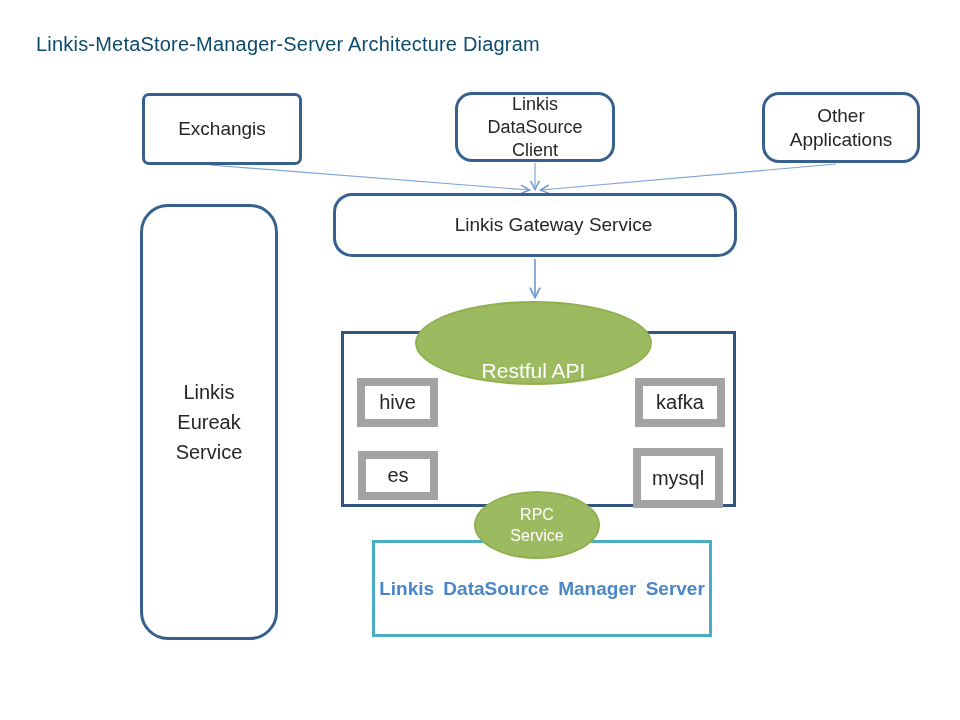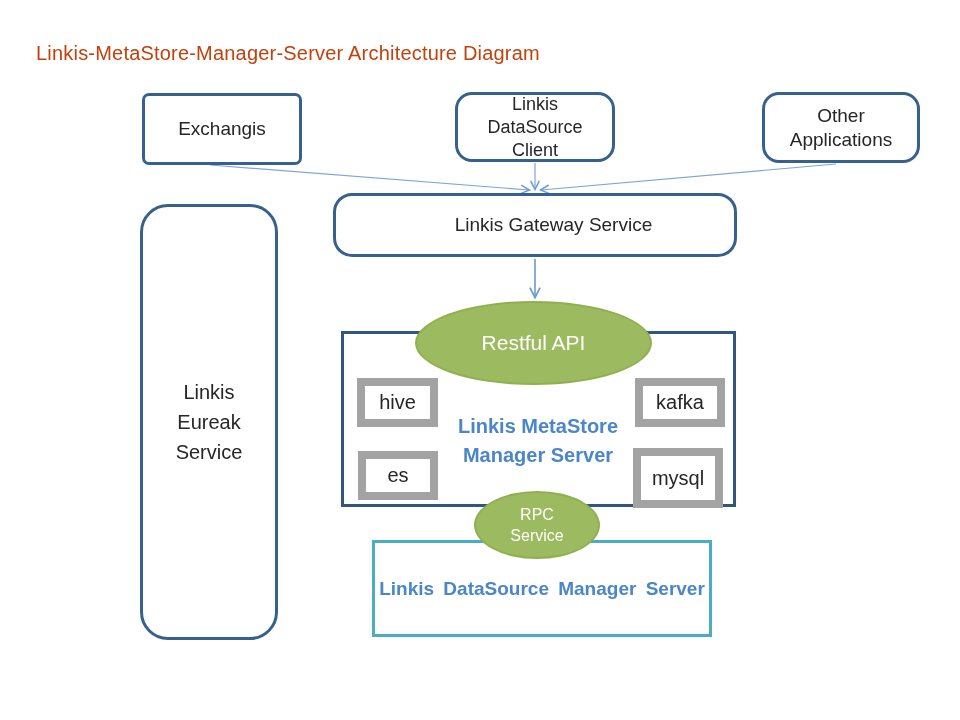--- a/index.html
+++ b/index.html
@@ -6,23 +6,23 @@
   .canvas {
     position: relative;
     width: 960px;
     height: 720px;
     background: #ffffff;
     font-family: "Liberation Sans", sans-serif;
     overflow: hidden;
   }
   .diagram-title {
     position: absolute;
-    left: 36px; top: 42px;
+    left: 36px; top: 33px;
     font-size: 20px;
-    color: #c2410c;
+    color: #0c4a6e;
     letter-spacing: 0.2px;
   }
   .connector-layer {
     position: absolute;
     left: 0; top: 0;
     z-index: 1;
   }
   .node {
     position: absolute;
     box-sizing: border-box;
@@ -75,21 +75,21 @@
     flex-direction: column;
     align-items: center;
     justify-content: center;
     text-align: center;
     background: #9cba5f;
     border: 2px solid #90b050;
     border-radius: 50%;
     color: #ffffff;
     z-index: 4;
   }
-  .ellipse-restful { left: 415px; top: 301px; width: 237px; height: 84px; font-size: 21px; }
+  .ellipse-restful { left: 415px; top: 301px; width: 237px; height: 84px; font-size: 21px; justify-content: flex-end; }
   .ellipse-rpc     { left: 474px; top: 491px; width: 126px; height: 68px; font-size: 16px; line-height: 21px; }
   .node-dsmanager {
     left: 372px; top: 540px; width: 340px; height: 97px;
     border: 3px solid #4bacc6;
   }
   .dsmanager-label {
     font-size: 19px;
     font-weight: bold;
     color: #4a86c8;
     word-spacing: 4px;
@@ -134,24 +134,20 @@
   </div>
 
   <div class="node rounded node-eureka">
     <span>Linkis</span>
     <span>Eureak</span>
     <span>Service</span>
   </div>
 
   <div class="node node-metastore"></div>
 
-  <div class="metastore-title">
-    <div>Linkis MetaStore</div>
-    <div>Manager Server</div>
-  </div>
 
   <div class="node component comp-hive">
     <span>hive</span>
   </div>
   <div class="node component comp-kafka">
     <span>kafka</span>
   </div>
   <div class="node component comp-es">
     <span>es</span>
   </div>

